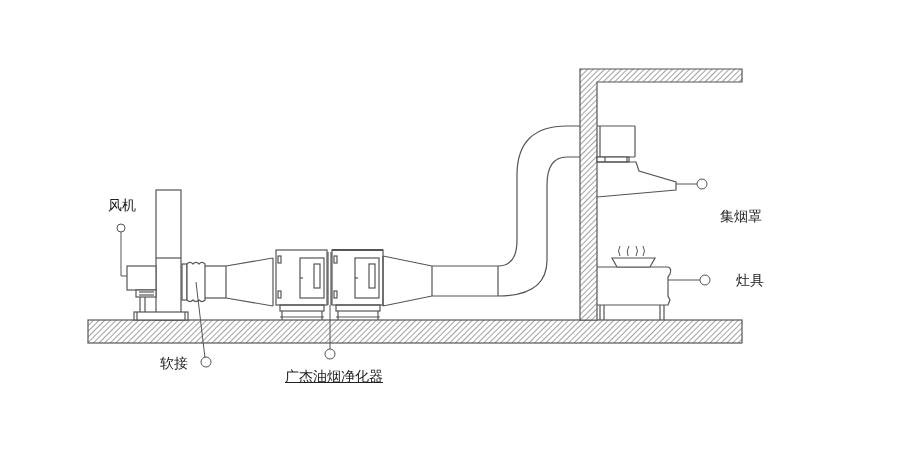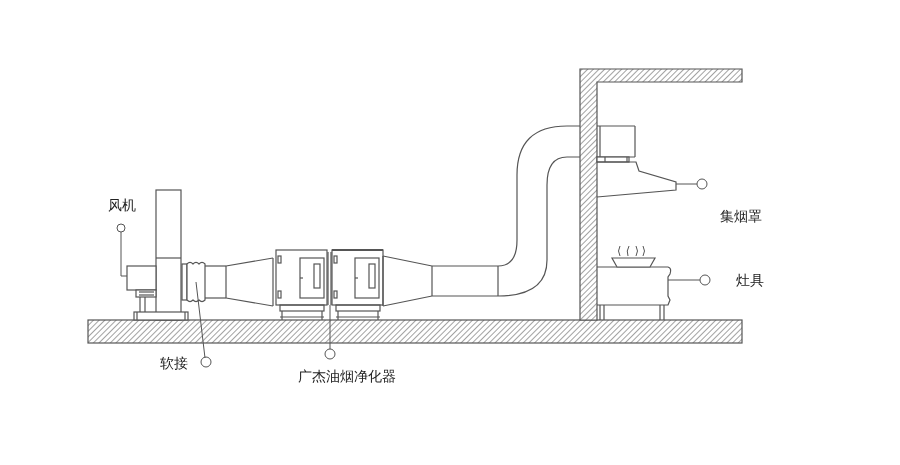--- a/index.html
+++ b/index.html
@@ -134,15 +134,15 @@
       <circle cx="702" cy="184" r="5"></circle>
 
       <line x1="668" y1="280" x2="700" y2="280"></line>
       <circle cx="705" cy="280" r="5"></circle>
     </g>
   </g>
 </svg>
 
 <div class="lbl" style="left:108px; top:197px;">风机</div>
 <div class="lbl" style="left:160px; top:355px;">软接</div>
-<div class="lbl" style="left:298px; top:368px;">广杰油烟净化器</div>
+<div class="lbl" style="left:285px; top:368px;text-decoration:underline;">广杰油烟净化器</div>
 <div class="lbl" style="left:720px; top:176px;margin-top:32px;">集烟罩</div>
 <div class="lbl" style="left:736px; top:272px;">灶具</div>
 
 </body></html>

